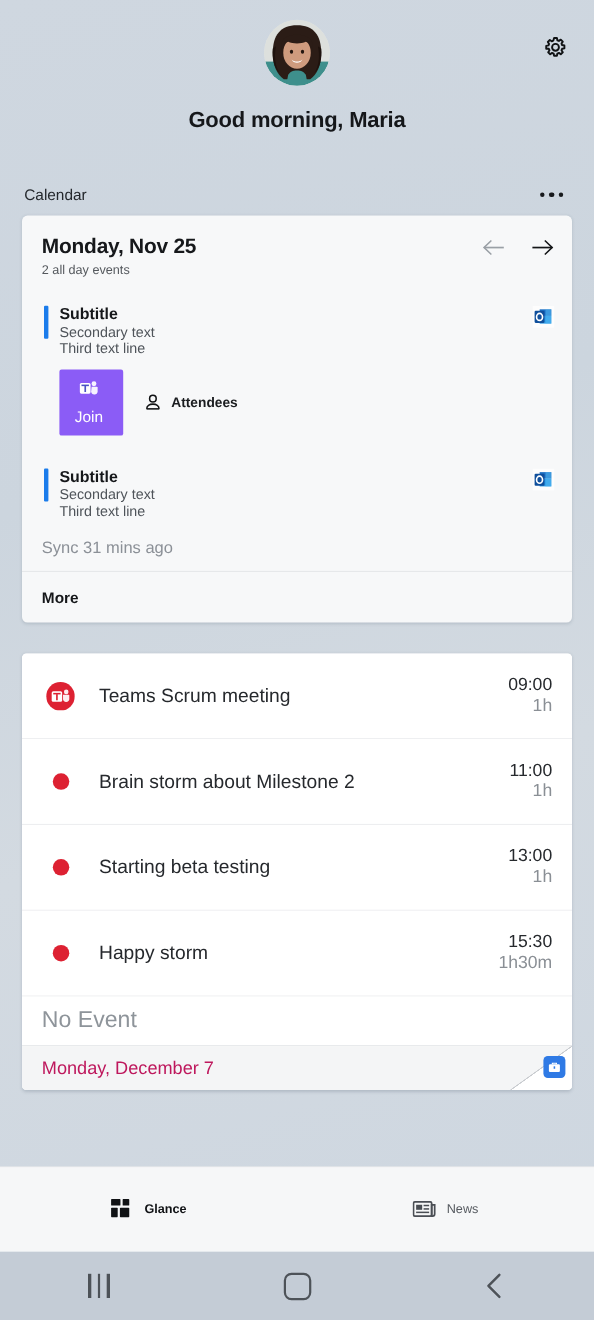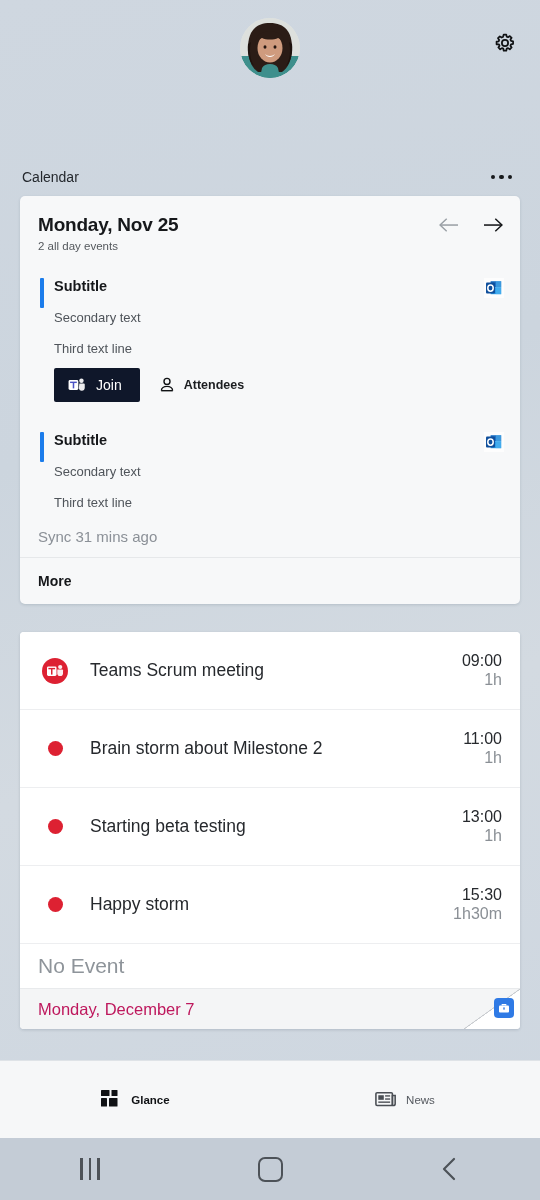--- a/index.html
+++ b/index.html
@@ -58,30 +58,30 @@
     position: relative;
     padding: 12px 18px 4px 18px;
     margin-top: 8px;
   }
   .event .bar {
     position: absolute; left: 20px; top: 12px;
     width: 4px; height: 30px; background: #1b7ceb; border-radius: 1px;
   }
   .event-body { padding-left: 16px; }
   .ev-title { font-size: 14.5px; font-weight: bold; color: #15171a; }
-  .ev-line { font-size: 13px; color: #4f545a; margin-top: 16px; }
+  .ev-line { font-size: 13px; color: #4f545a; margin-top: 0; }
   .ev-icon { position: absolute; right: 16px; top: 12px; }
 
   .ev-actions { display: flex; align-items: center; gap: 20px; margin-top: 12px; padding-left: 16px; }
   .join-btn {
-    background: #0f172a; color: #fff;
+    background: #8b5cf6; color: #fff;
     display: flex; align-items: center; gap: 10px;
     padding: 9px 18px 9px 14px;
     border-radius: 2px;
-    font-size: 14px; font-weight: normal;
+    font-size: 14px; font-weight: normal; flex-direction: column;
   }
   .attendees { display: flex; align-items: center; gap: 10px; font-size: 12.5px; color: #1b1d20; font-weight: bold; }
 
   .sync { font-size: 15px; color: #8b9097; padding: 14px 18px 12px 18px; }
   .more {
     border-top: 1px solid #e6e8ea;
     padding: 15px 18px; font-size: 14px; font-weight: bold; color: #15171a;
   }
 
   
@@ -188,20 +188,21 @@
         <path d="M22 50c2-3 4-4 8-4s6 1 8 4l2 10H20z" fill="#3e8f8c"></path>
         <ellipse cx="25" cy="29" rx="1.5" ry="1.8" fill="#241610"></ellipse>
         <ellipse cx="35" cy="29" rx="1.5" ry="1.8" fill="#241610"></ellipse>
         <path d="M25 36c2.5 2.5 7.5 2.5 10 0-2 4-8 4-10 0z" fill="#fff"></path>
         <path d="M11 24c-2 8-1 18 3 24-5-4-7-14-6-22z" fill="#1e120d"></path>
         <path d="M49 24c2 8 1 18-3 24 5-4 7-14 6-22z" fill="#1e120d"></path>
       </g>
     </svg>
   </div>
 
+  <div class="greeting">Good morning, Maria</div>
 </div>
 
 <div class="section-row">
   <div class="section-title">Calendar</div>
   <div class="dots">
     <i></i>
     <i></i>
     <i></i>
   </div>
 </div>

